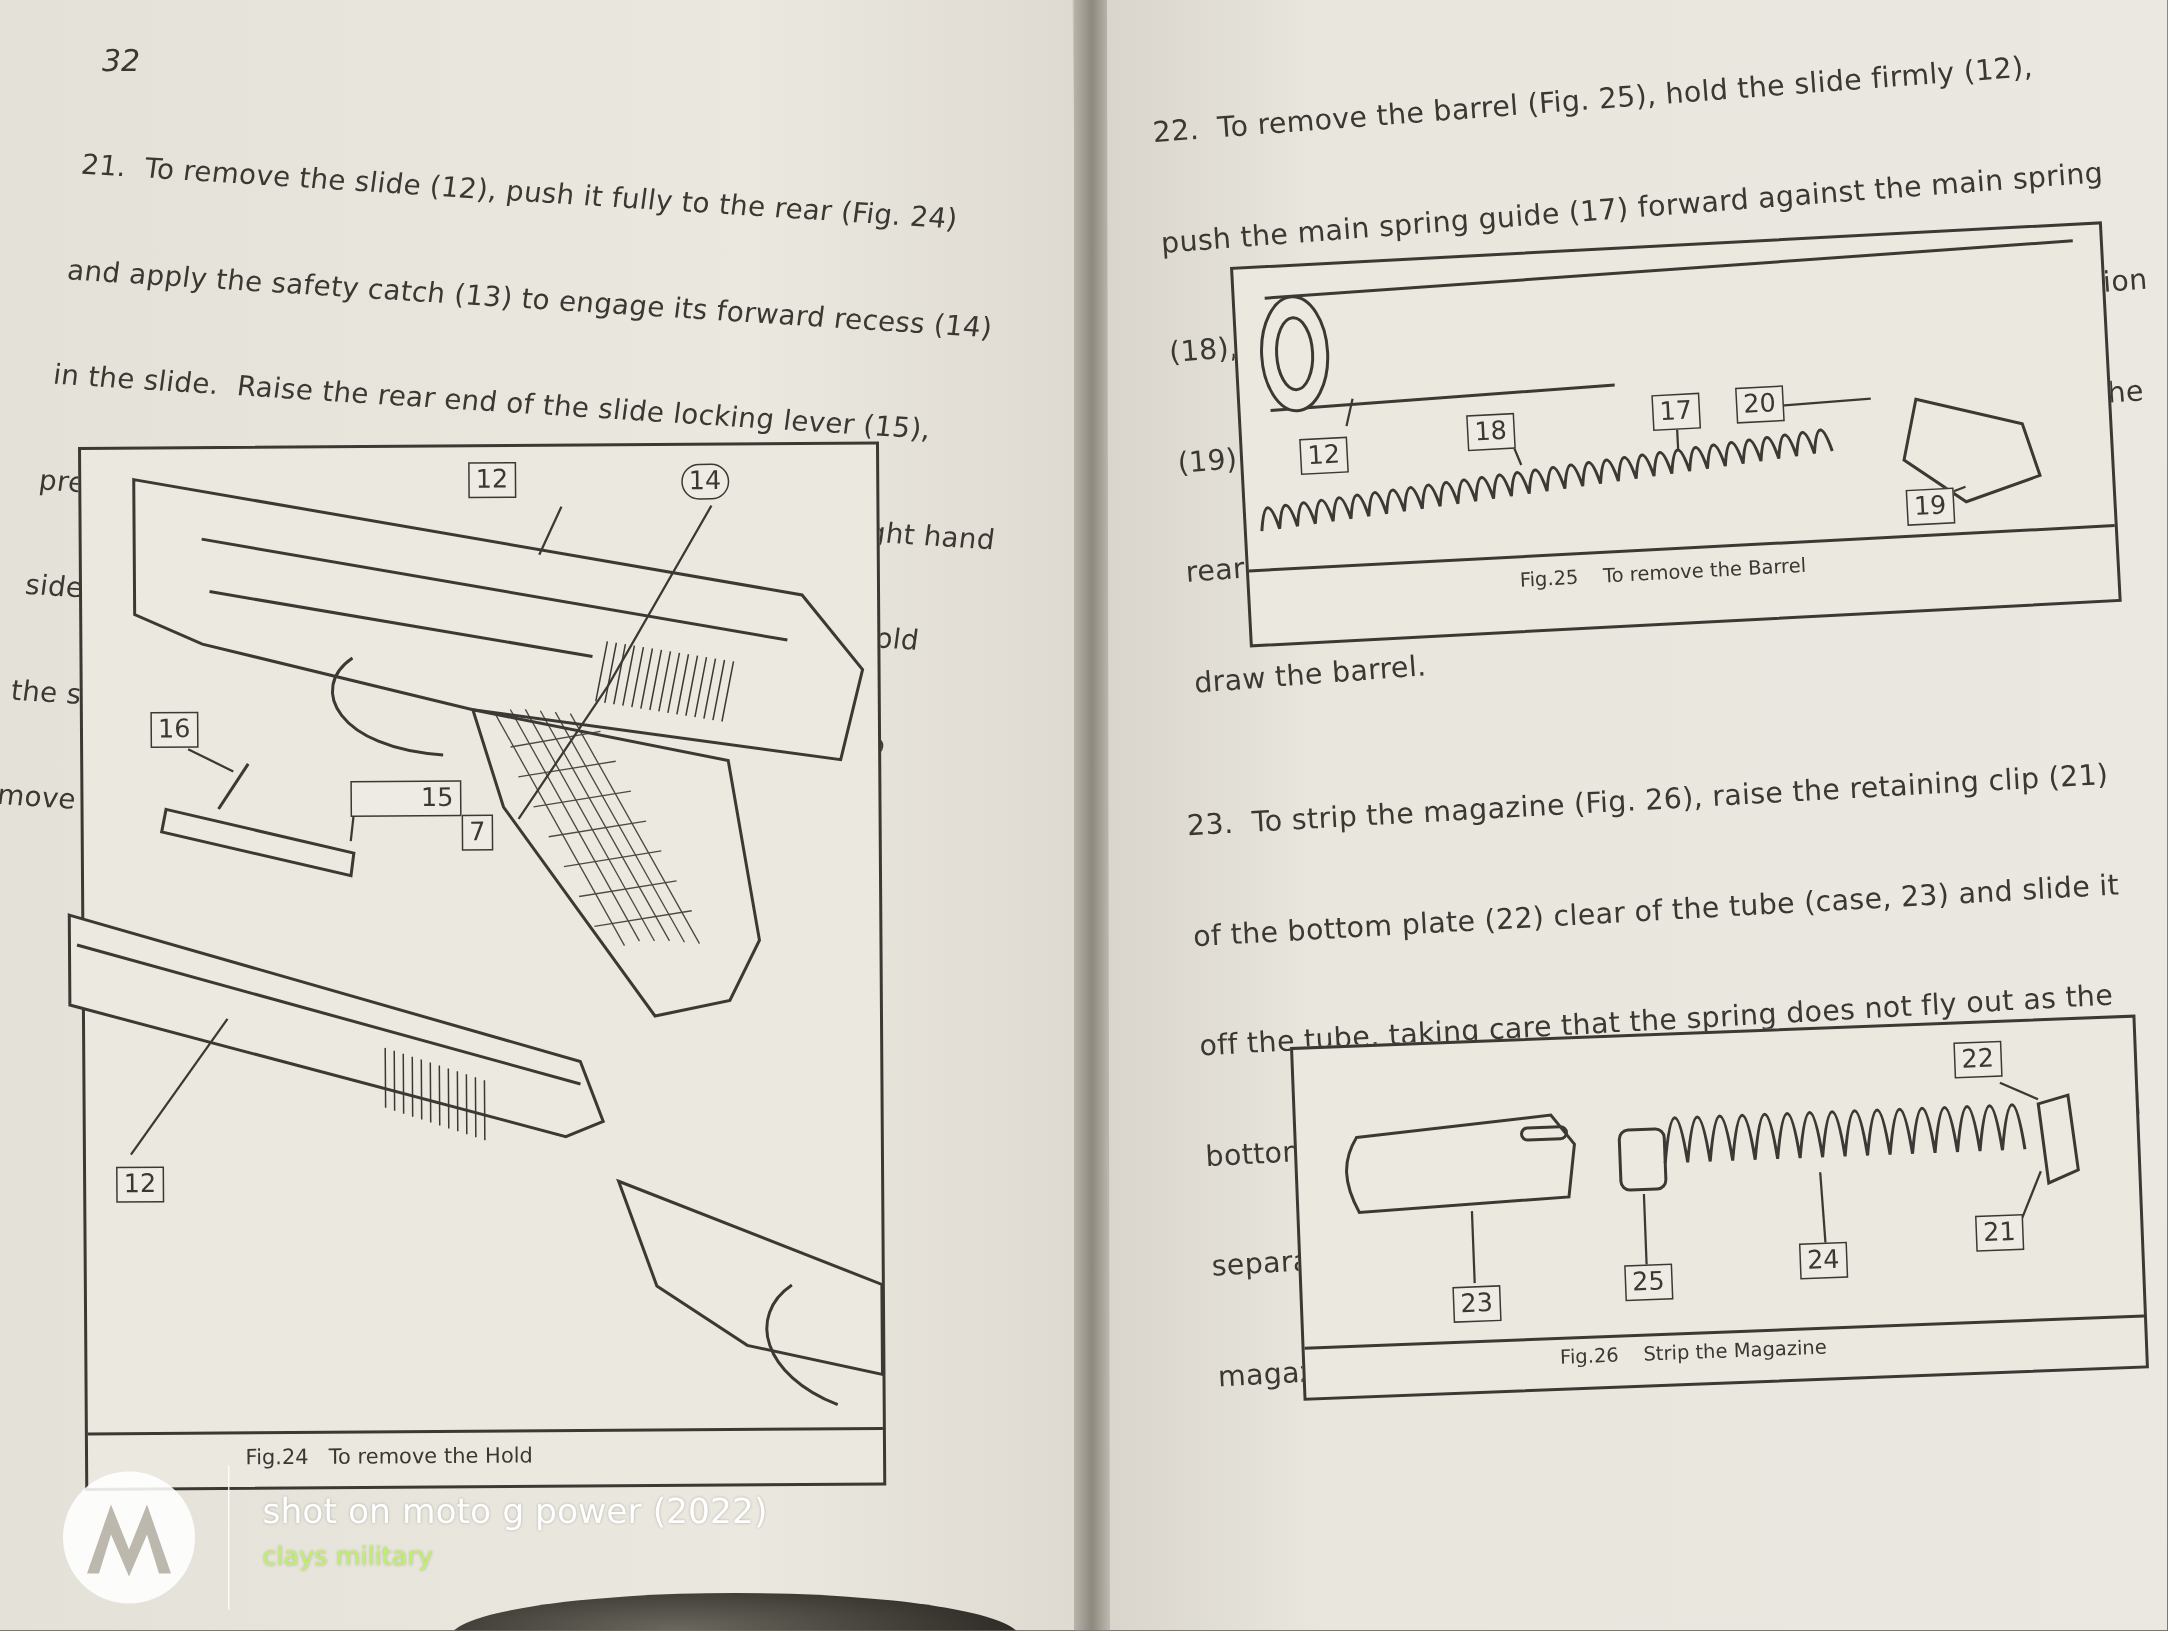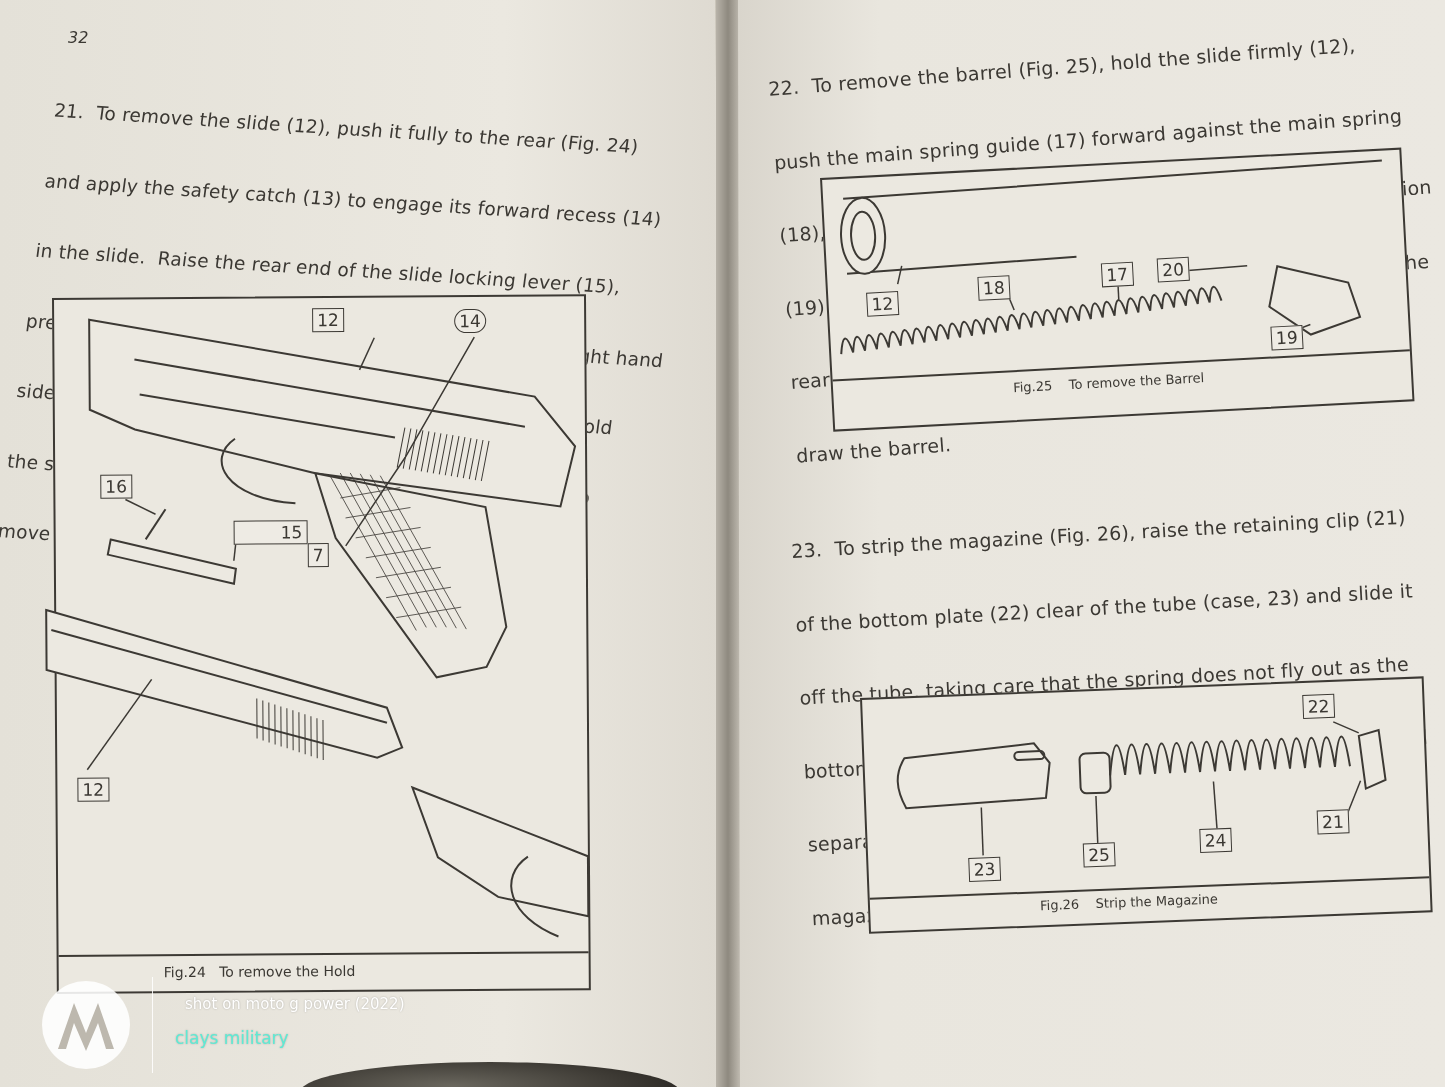--- a/index.html
+++ b/index.html
@@ -11,33 +11,33 @@
   .page-left{left:0;top:0;width:720px;height:1087px;
              background:linear-gradient(90deg,#e4e1d8 0%,#ebe8e0 70%,#dedad1 100%);
              clip-path:polygon(0 0,715px 0,728px 1087px,0 1087px);}
   .page-right{left:738px;top:0;width:707px;height:1087px;
               background:linear-gradient(90deg,#d9d5cc 0%,#e9e6de 20%,#ebe8e1 100%);
               clip-path:polygon(0 0,707px 0,707px 1087px,2px 1087px);}
   .gutter{position:absolute;left:716px;top:0;width:24px;height:1087px;
           background:linear-gradient(90deg,#b8b3a9,#8e897f 50%,#bfbab0);}
   .text-block{position:absolute;font-size:19px;line-height:24.5px;letter-spacing:0.2px;
               color:#3b3833;transform-origin:left top;white-space:pre;}
-  .page-number{position:absolute;left:68px;top:28px;font-size:16px;font-style:italic;color:#3b3833;}
+  .page-number{position:absolute;left:68px;top:28px;font-size:20px;font-style:italic;color:#3b3833;}
   .fig{position:absolute;border:2px solid #3c3934;background:#ebe8e0;transform-origin:left top;}
   .fig-caption{position:absolute;font-size:13px;color:#3b3833;white-space:nowrap;}
   .callout{position:absolute;border:1.5px solid #3c3934;background:#eeebe4;
            font-size:17px;color:#3b3833;padding:1px 4px;line-height:20px;text-align:center;}
   svg{position:absolute;overflow:visible;}
   .watermark{position:absolute;left:20px;top:975px;width:460px;height:100px;}
   .moto-logo{position:absolute;left:22px;top:6px;width:88px;height:88px;border-radius:50%;
              background:rgba(255,255,255,0.88);}
   .wm-divider{position:absolute;left:132px;top:2px;width:1px;height:96px;background:rgba(255,255,255,0.85);}
-  .wm-line1{position:absolute;left:165px;top:20px;font-size:15px;color:#fff;white-space:nowrap;
+  .wm-line1{position:absolute;left:155px;top:20px;font-size:23px;color:#fff;white-space:nowrap;
             text-shadow:0 0 2px rgba(0,0,0,0.25);}
-  .wm-line2{position:absolute;left:155px;top:53px;font-size:17px;color:#5eead4;white-space:nowrap;
+  .wm-line2{position:absolute;left:155px;top:53px;font-size:17px;color:#bef264;white-space:nowrap;
             text-shadow:0 0 2px rgba(0,0,0,0.25);}
   .cloth{position:absolute;left:300px;top:1062px;width:380px;height:60px;border-radius:50% 50% 0 0;
          background:radial-gradient(ellipse at 40% 40%,#6a675e,#2f2c27 70%);}
   .yellow-edge{position:absolute;left:0;top:0;width:14px;height:90px;background:#d9c24a;opacity:0.6;}
 </style>
 </head>
 <body>
 
 <div class="bg-top"></div>
 <div class="yellow-edge"></div>

